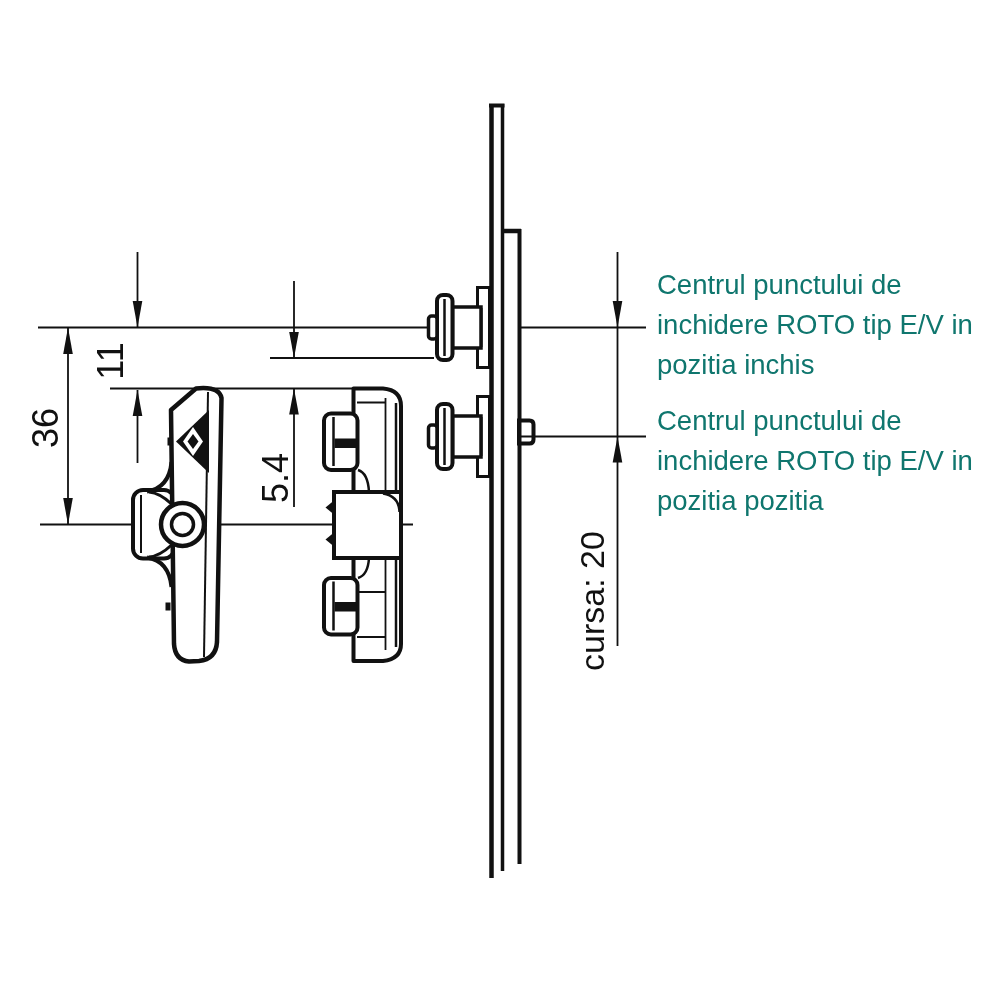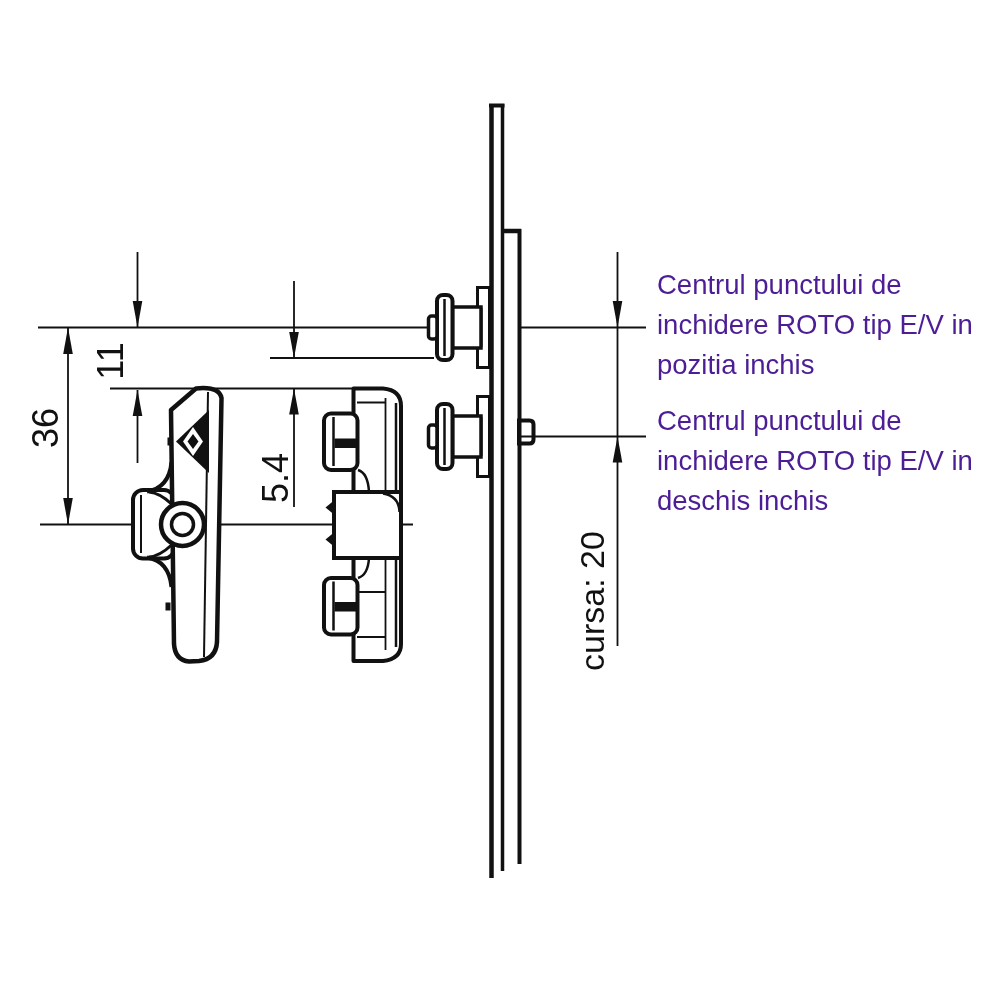--- a/index.html
+++ b/index.html
@@ -11,21 +11,21 @@
   }
   #drawing-svg { position:absolute; left:0; top:0; }
   .vlabel {
     position:absolute; display:flex; align-items:center; justify-content:center;
     transform:rotate(-90deg); white-space:nowrap; color:#111;
   }
   .dim-label { width:120px; height:40px; font-size:36px; }
   .cursa-label { width:220px; height:40px; font-size:34px; }
   .note {
     position:absolute; left:657px; width:330px;
-    font-size:27.5px; line-height:40px; white-space:nowrap; color:#4c1d95;
+    font-size:27.5px; line-height:40px; white-space:nowrap; color:#0f766e;
   }
   .note div { white-space:nowrap; }
 </style>
 </head>
 <body>
 
 <div id="canvas">
 
   <svg id="drawing-svg" width="1006" height="1006" viewBox="0 0 1006 1006" fill="none" stroke="#111" stroke-linecap="butt">
 
@@ -144,16 +144,16 @@
   <div class="vlabel cursa-label" style="left:482px; top:581px;">cursa: 20</div>
 
   <div class="note" style="top:265px;">
     <div>Centrul punctului de</div>
     <div>inchidere ROTO tip E/V in</div>
     <div>pozitia inchis</div>
   </div>
   <div class="note" style="top:401px;">
     <div>Centrul punctului de</div>
     <div>inchidere ROTO tip E/V in</div>
-    <div>deschis inchis</div>
+    <div>pozitia pozitia</div>
   </div>
 
 </div>
 
 </body></html>

